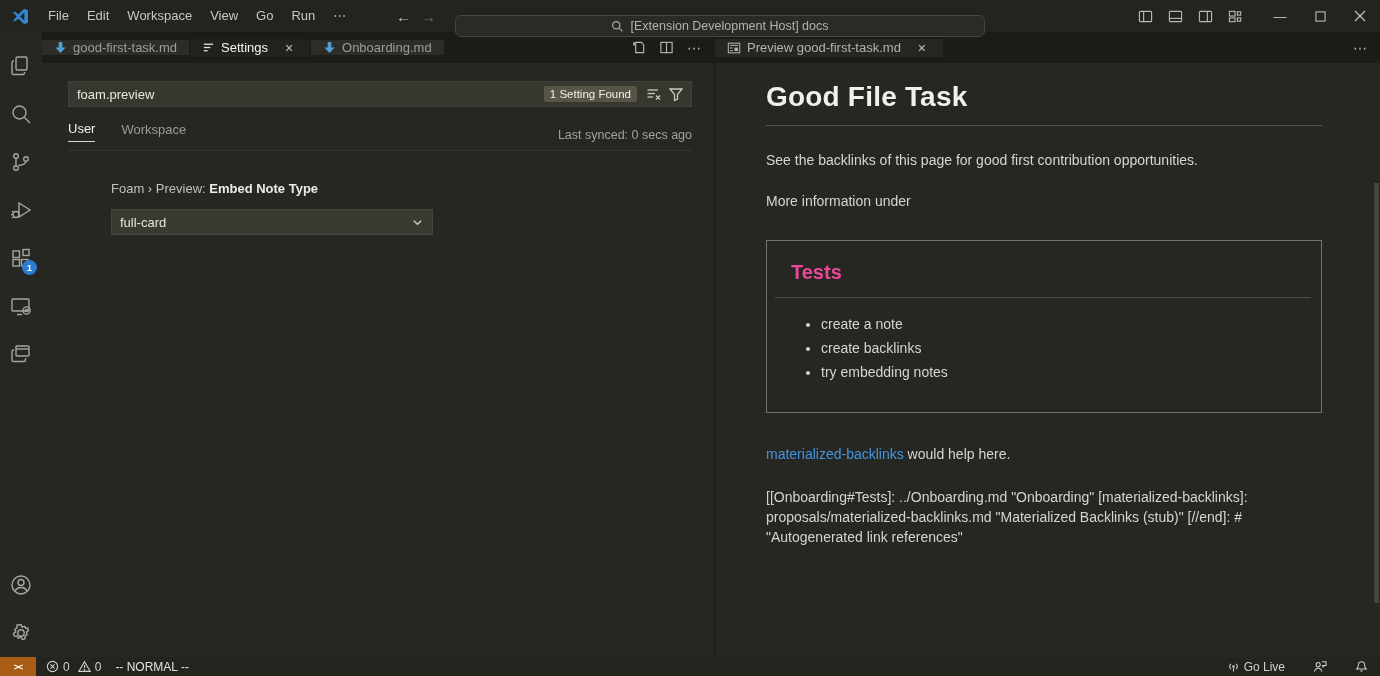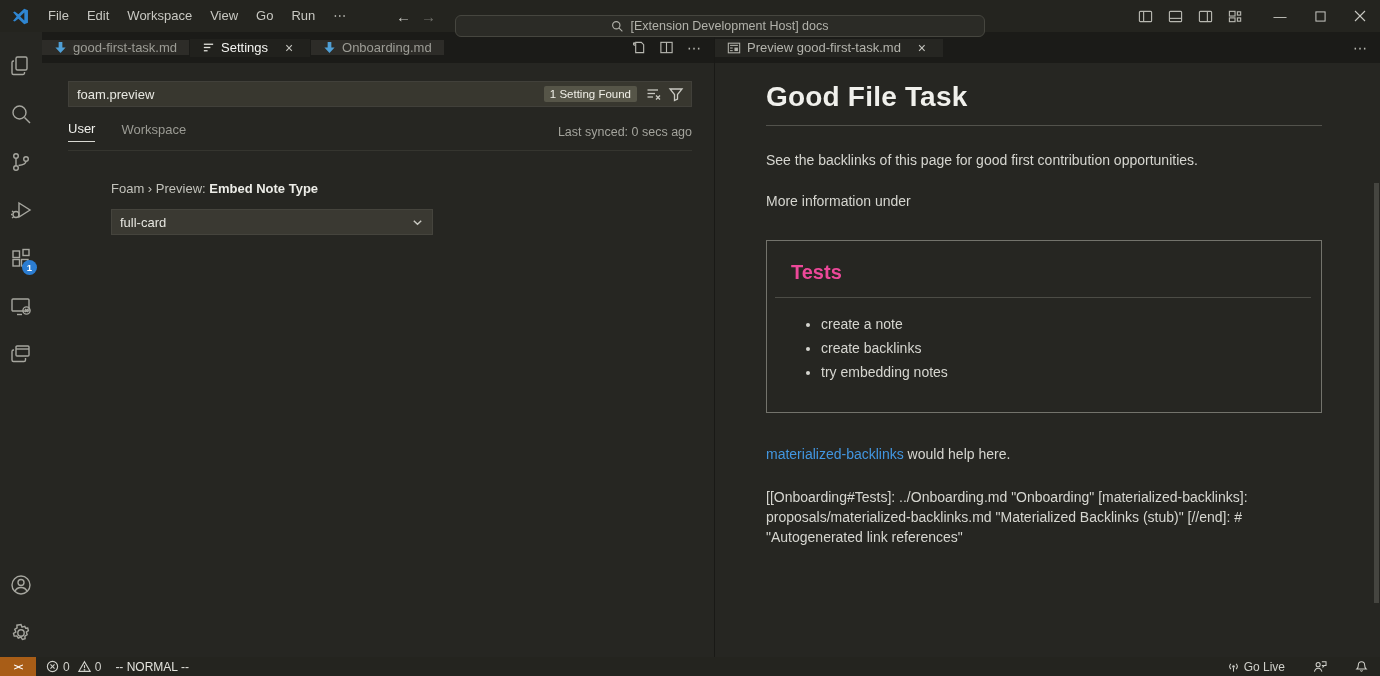--- a/index.html
+++ b/index.html
@@ -58,21 +58,21 @@
   
   .settings-body { flex:1; background:#262622; padding-top:18px; }
   .search-box { margin-left:26px; width:624px; height:26px; background:#38372f;
     border:1px solid #41403a; display:flex; align-items:center; padding:0 4px 0 8px;
     color:#e8e8e2; font-size:13px; }
   .search-text { flex:1; }
   .badge-found { background:#565548; color:#f0efe7; font-size:11.5px; padding:2px 6px;
     border-radius:2px; margin-right:6px; white-space:nowrap; }
   .search-icon-btn { width:22px; height:22px; display:flex; align-items:center;
     justify-content:center; color:#c9c9c2; }
-  .scope-row { margin:14px 0 0 26px; width:624px; display:flex; align-items:center;
+  .scope-row { margin:14px 0 0 26px; width:624px; display:flex; align-items:flex-end;
     font-size:13px; color:#9b9b94; padding-bottom:8px; border-bottom:1px solid #35352f; }
   .scope-tab { margin-right:26px; padding-bottom:5px; }
   .scope-tab.active { color:#f0f0ec; border-bottom:1px solid #d8d8d2; }
   .last-synced { margin-left:auto; color:#a3a39c; font-size:12.5px; }
   .setting-item { margin:30px 0 0 69px; }
   .setting-label { font-size:13px; color:#c2c2bb; }
   .setting-label .sname { font-weight:700; color:#ececе7; color:#ececе7; color:#ecece7; }
   .dropdown { margin-top:13px; width:322px; height:26px; background:#3a3932;
     border:1px solid #45443d; display:flex; align-items:center; padding:0 8px;
     color:#e6e6e0; font-size:13px; }

